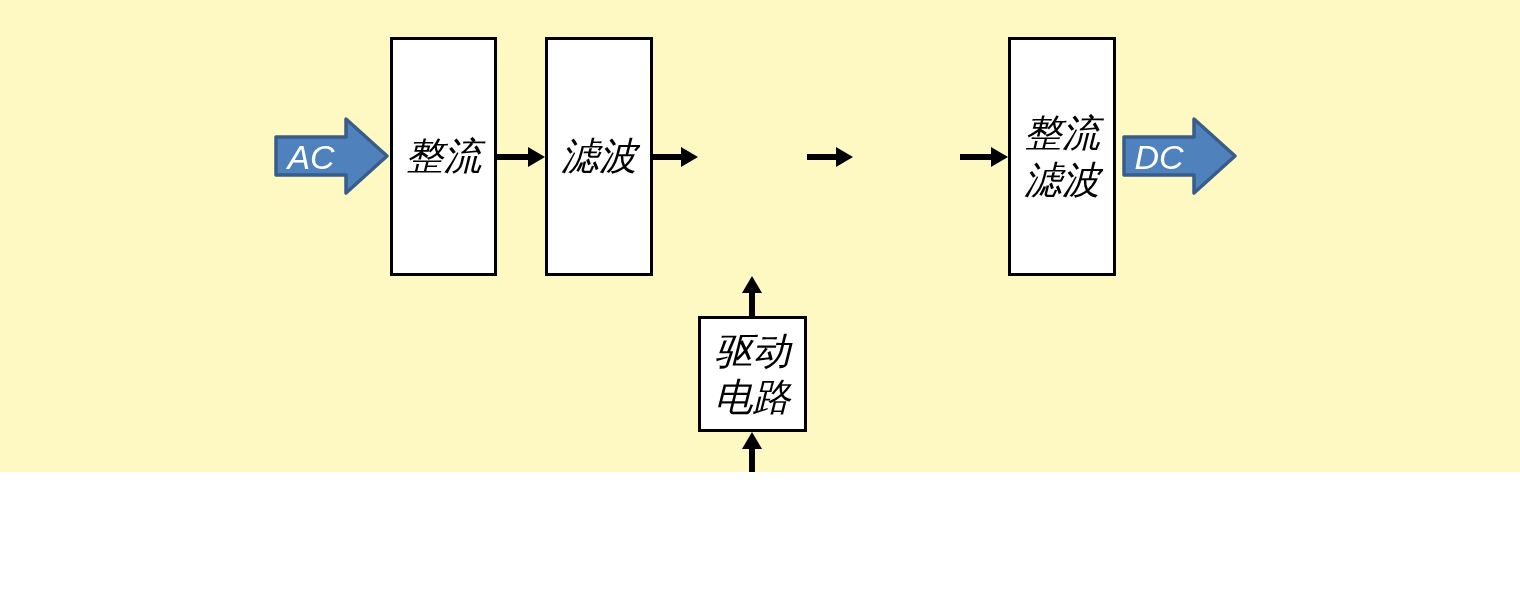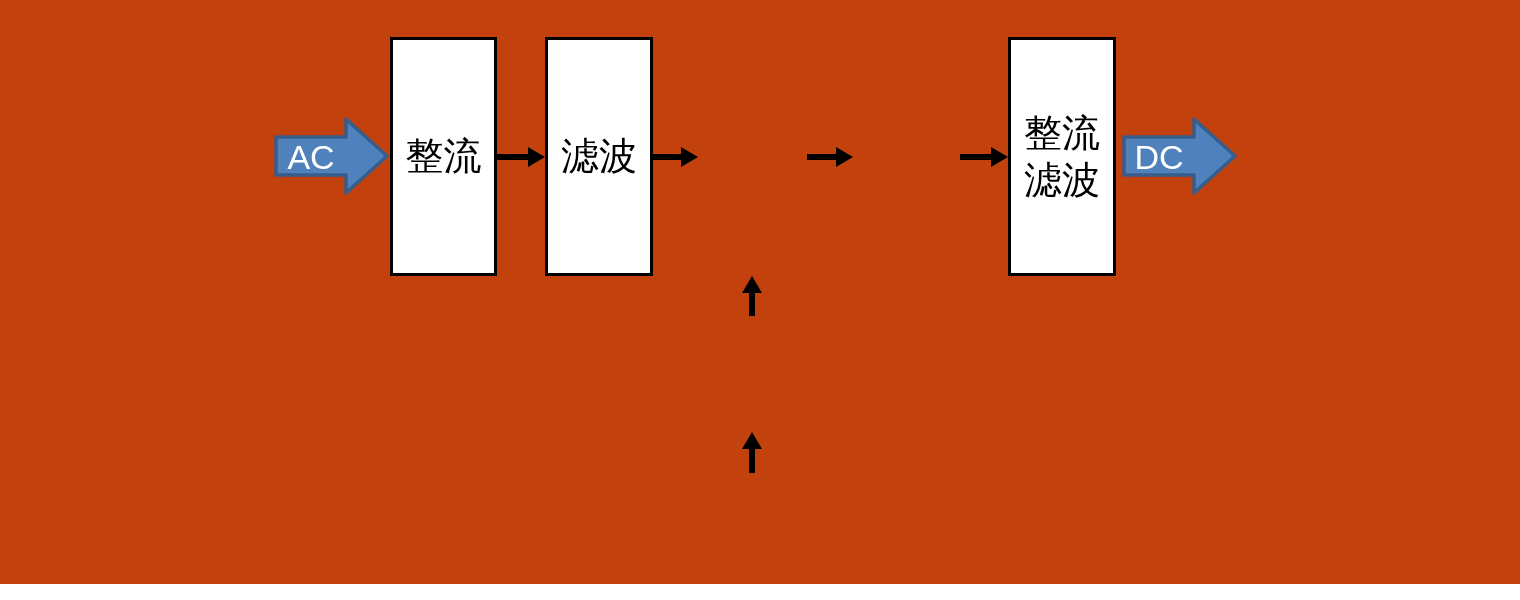--- a/index.html
+++ b/index.html
@@ -3,24 +3,25 @@
 <meta charset="utf-8">
 <style>
   html, body {
     margin: 0;
     padding: 0;
     background: #ffffff;
   }
   .canvas {
     position: relative;
     width: 1520px;
-    height: 584px;
-    background: #c2410c;
+    height: 472px;
+    background: #fef9c3;
     overflow: hidden;
     font-family: "DejaVu Serif", "Liberation Serif", serif;
+    font-style: italic;
   }
   .box {
     position: absolute;
     box-sizing: border-box;
     border: 3px solid #000000;
     background: #ffffff;
     display: flex;
     flex-direction: column;
     align-items: center;
     justify-content: center;
@@ -133,20 +134,24 @@
   <svg class="bluearrow dc" viewBox="0 0 116 80">
     <polygon points="2,20 72,20 72,2 113,39 72,76 72,58 2,58" fill="#4f81bd" stroke="#385d8a" stroke-width="3.5" stroke-linejoin="round"></polygon>
     <text x="37" y="40" text-anchor="middle" dominant-baseline="central">DC</text>
   </svg>
 
   <div class="varrow v1">
     <div class="head"></div>
     <div class="shaft"></div>
   </div>
 
+  <div class="box b6">
+    <span class="line">驱动</span>
+    <span class="line">电路</span>
+  </div>
 
   <div class="varrow v2">
     <div class="head"></div>
     <div class="shaft"></div>
   </div>
 
 
 </div>
 
 </body></html>

